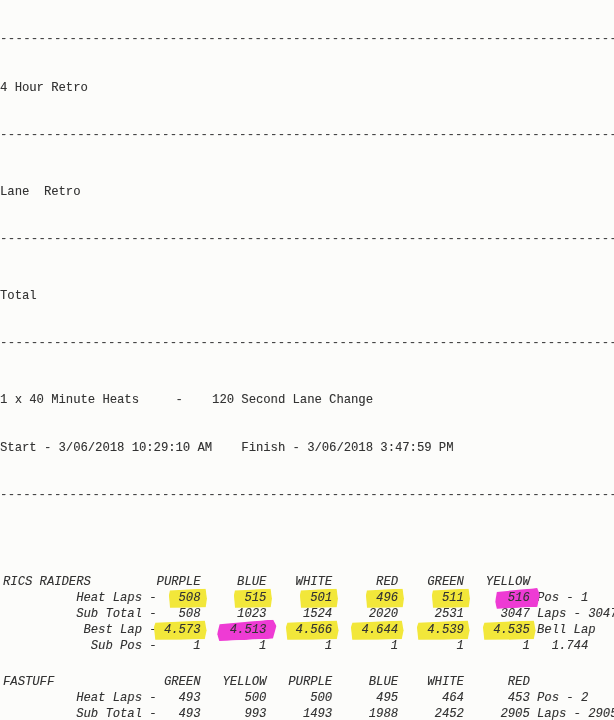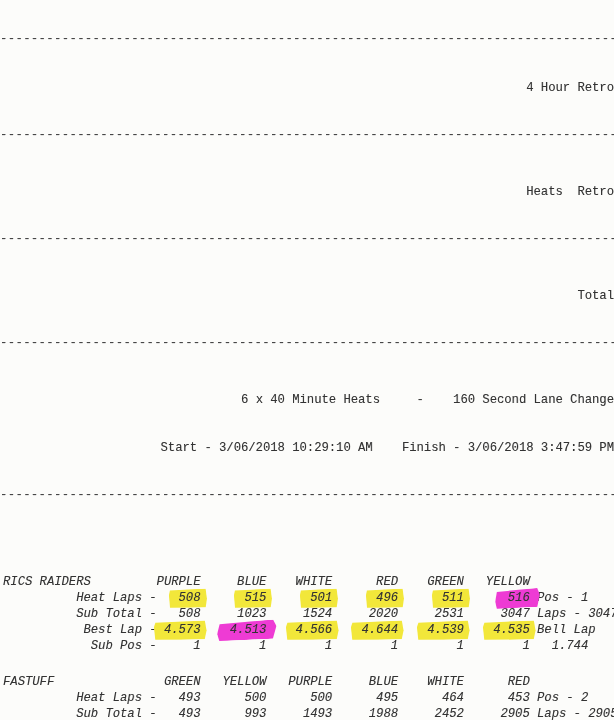--- a/index.html
+++ b/index.html
@@ -18,21 +18,21 @@
   .page{
     width:614px;height:720px;overflow:hidden;
     white-space:pre;
     text-shadow:0.3px 0.3px 0 rgba(60,60,60,0.35);
   }
   .divider{
     height:16px;line-height:14px;
     overflow:hidden;color:#3c3c3c;
     letter-spacing:0.4px;
   }
-  .tline{height:16px;text-align:right;}
+  .tline{height:16px;text-align:left;}
   .gap8{margin-top:8px;}
   #teams{margin-top:22px;padding-left:3px;}
   .team-block{margin-bottom:20px;}
   .trow{height:16px;font-style:italic;}
   .hl{position:relative;z-index:0;}
   .hl::before{
     content:"";position:absolute;z-index:-1;
     top:-2px;bottom:-3px;left:-10px;right:-6px;
   }
   .hl-yellow::before{
@@ -47,24 +47,24 @@
     clip-path:polygon(0 62%,5% 10%,95% 0,100% 34%,93% 100%,3% 98%);
   }
 </style>
 </head>
 <body>
 
 <div class="page">
   <div class="divider">--------------------------------------------------------------------------------------------</div>
   <div class="tline">4 Hour Retro</div>
   <div class="divider">--------------------------------------------------------------------------------------------</div>
-  <div class="tline gap8">Heats  Retro</div>
+  <div class="tline gap8">Lane  Retro</div>
   <div class="divider">--------------------------------------------------------------------------------------------</div>
   <div class="tline gap8">Total</div>
   <div class="divider">--------------------------------------------------------------------------------------------</div>
-  <div class="tline gap8">6 x 40 Minute Heats     -    160 Second Lane Change</div>
+  <div class="tline gap8">1 x 40 Minute Heats     -    120 Second Lane Change</div>
   <div class="tline">Start - 3/06/2018 10:29:10 AM    Finish - 3/06/2018 3:47:59 PM</div>
   <div class="divider">--------------------------------------------------------------------------------------------</div>
 
   <div id="teams"><div class="team-block"><div class="trow"><span>RICS RAIDERS</span>         <span>PURPLE</span>     <span>BLUE</span>    <span>WHITE</span>      <span>RED</span>    <span>GREEN</span>   <span>YELLOW</span></div><div class="trow">          <span>Heat Laps -</span>   <span class="hl hl-yellow">508</span>      <span class="hl hl-yellow">515</span>      <span class="hl hl-yellow">501</span>      <span class="hl hl-yellow">496</span>      <span class="hl hl-yellow">511</span>      <span class="hl hl-magenta">516</span> <span>Pos - 1</span></div><div class="trow">          <span>Sub Total -</span>   <span>508</span>     <span>1023</span>     <span>1524</span>     <span>2020</span>     <span>2531</span>     <span>3047</span> <span>Laps - 3047</span></div><div class="trow">           <span>Best Lap -</span> <span class="hl hl-yellow">4.573</span>    <span class="hl hl-magenta">4.513</span>    <span class="hl hl-yellow">4.566</span>    <span class="hl hl-yellow">4.644</span>    <span class="hl hl-yellow">4.539</span>    <span class="hl hl-yellow">4.535</span> <span>Bell Lap</span></div><div class="trow">            <span>Sub Pos -</span>     <span>1</span>        <span>1</span>        <span>1</span>        <span>1</span>        <span>1</span>        <span>1</span>   <span>1.744</span></div></div><div class="team-block"><div class="trow"><span>FASTUFF</span>               <span>GREEN</span>   <span>YELLOW</span>   <span>PURPLE</span>     <span>BLUE</span>    <span>WHITE</span>      <span>RED</span></div><div class="trow">          <span>Heat Laps -</span>   <span>493</span>      <span>500</span>      <span>500</span>      <span>495</span>      <span>464</span>      <span>453</span> <span>Pos - 2</span></div><div class="trow">          <span>Sub Total -</span>   <span>493</span>      <span>993</span>     <span>1493</span>     <span>1988</span>     <span>2452</span>     <span>2905</span> <span>Laps - 2905</span></div></div></div>
 
   
 </div>
 
 </body></html>

